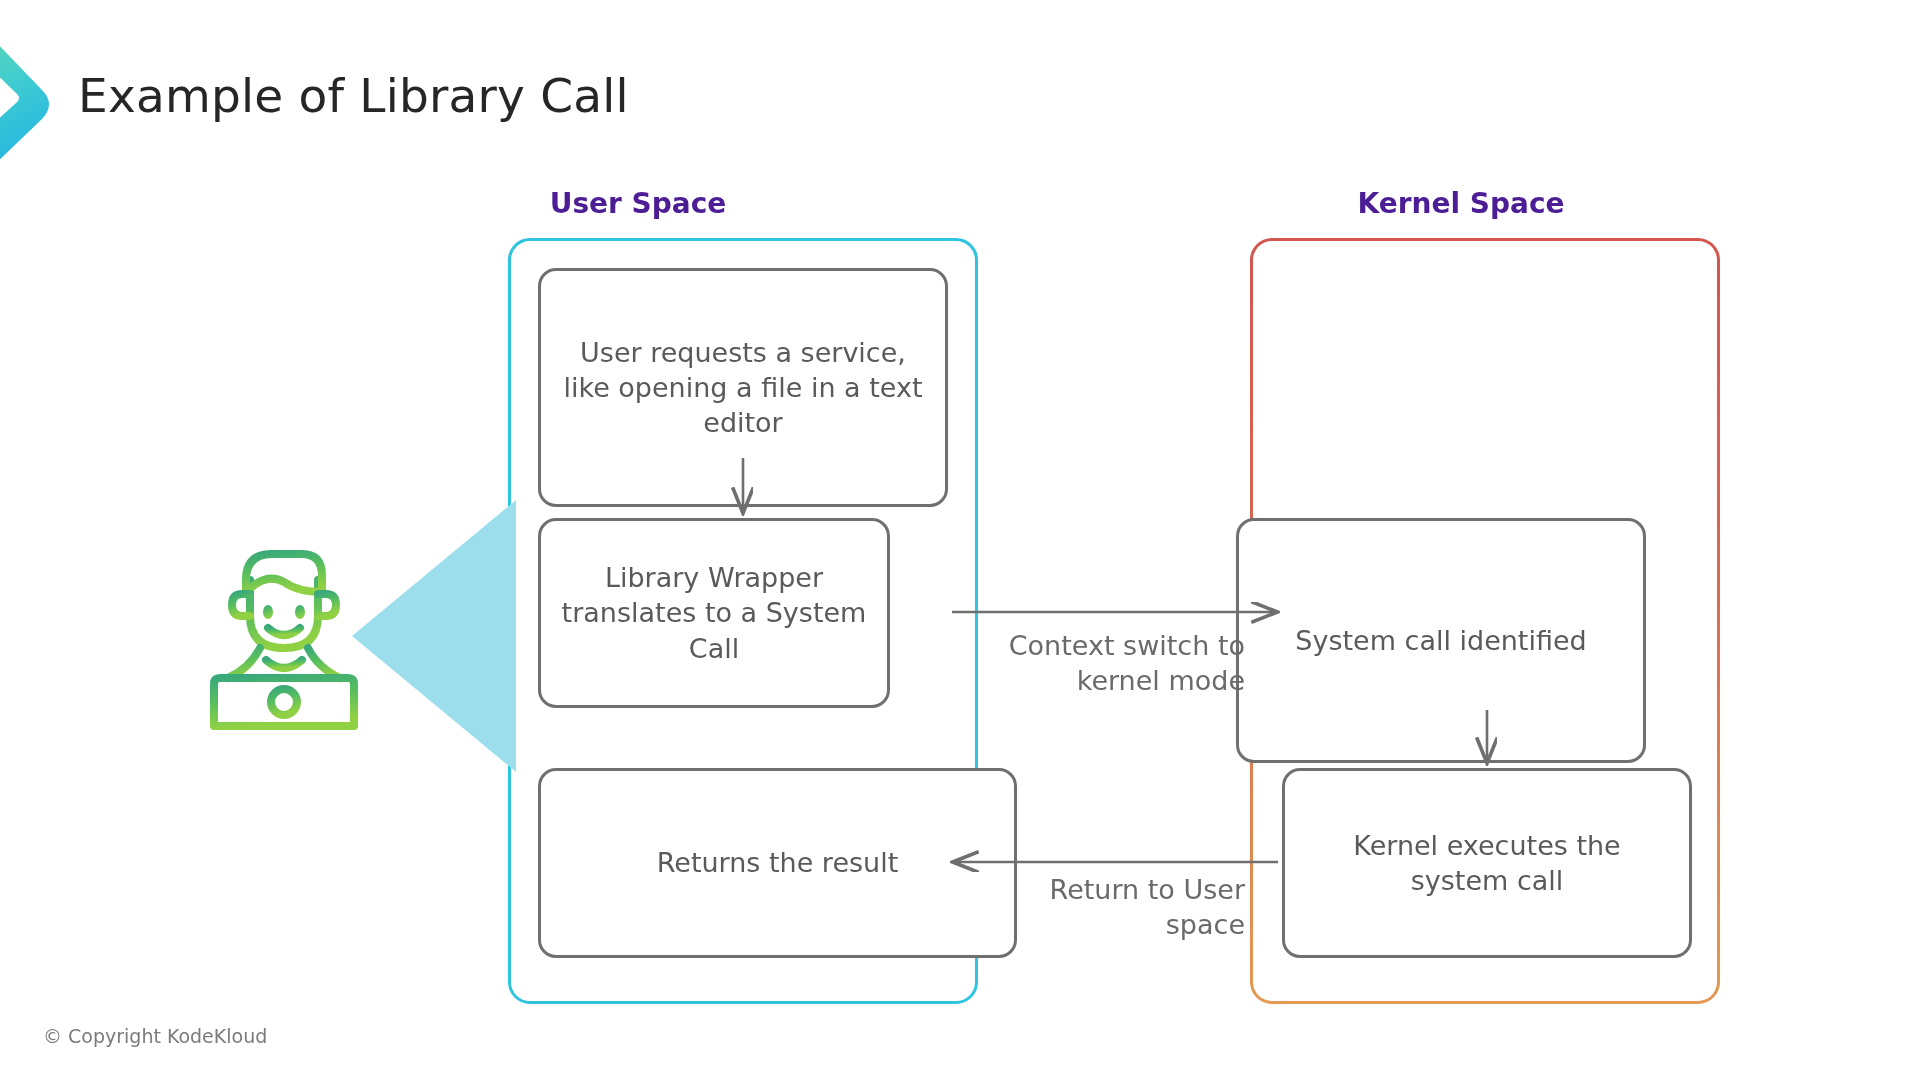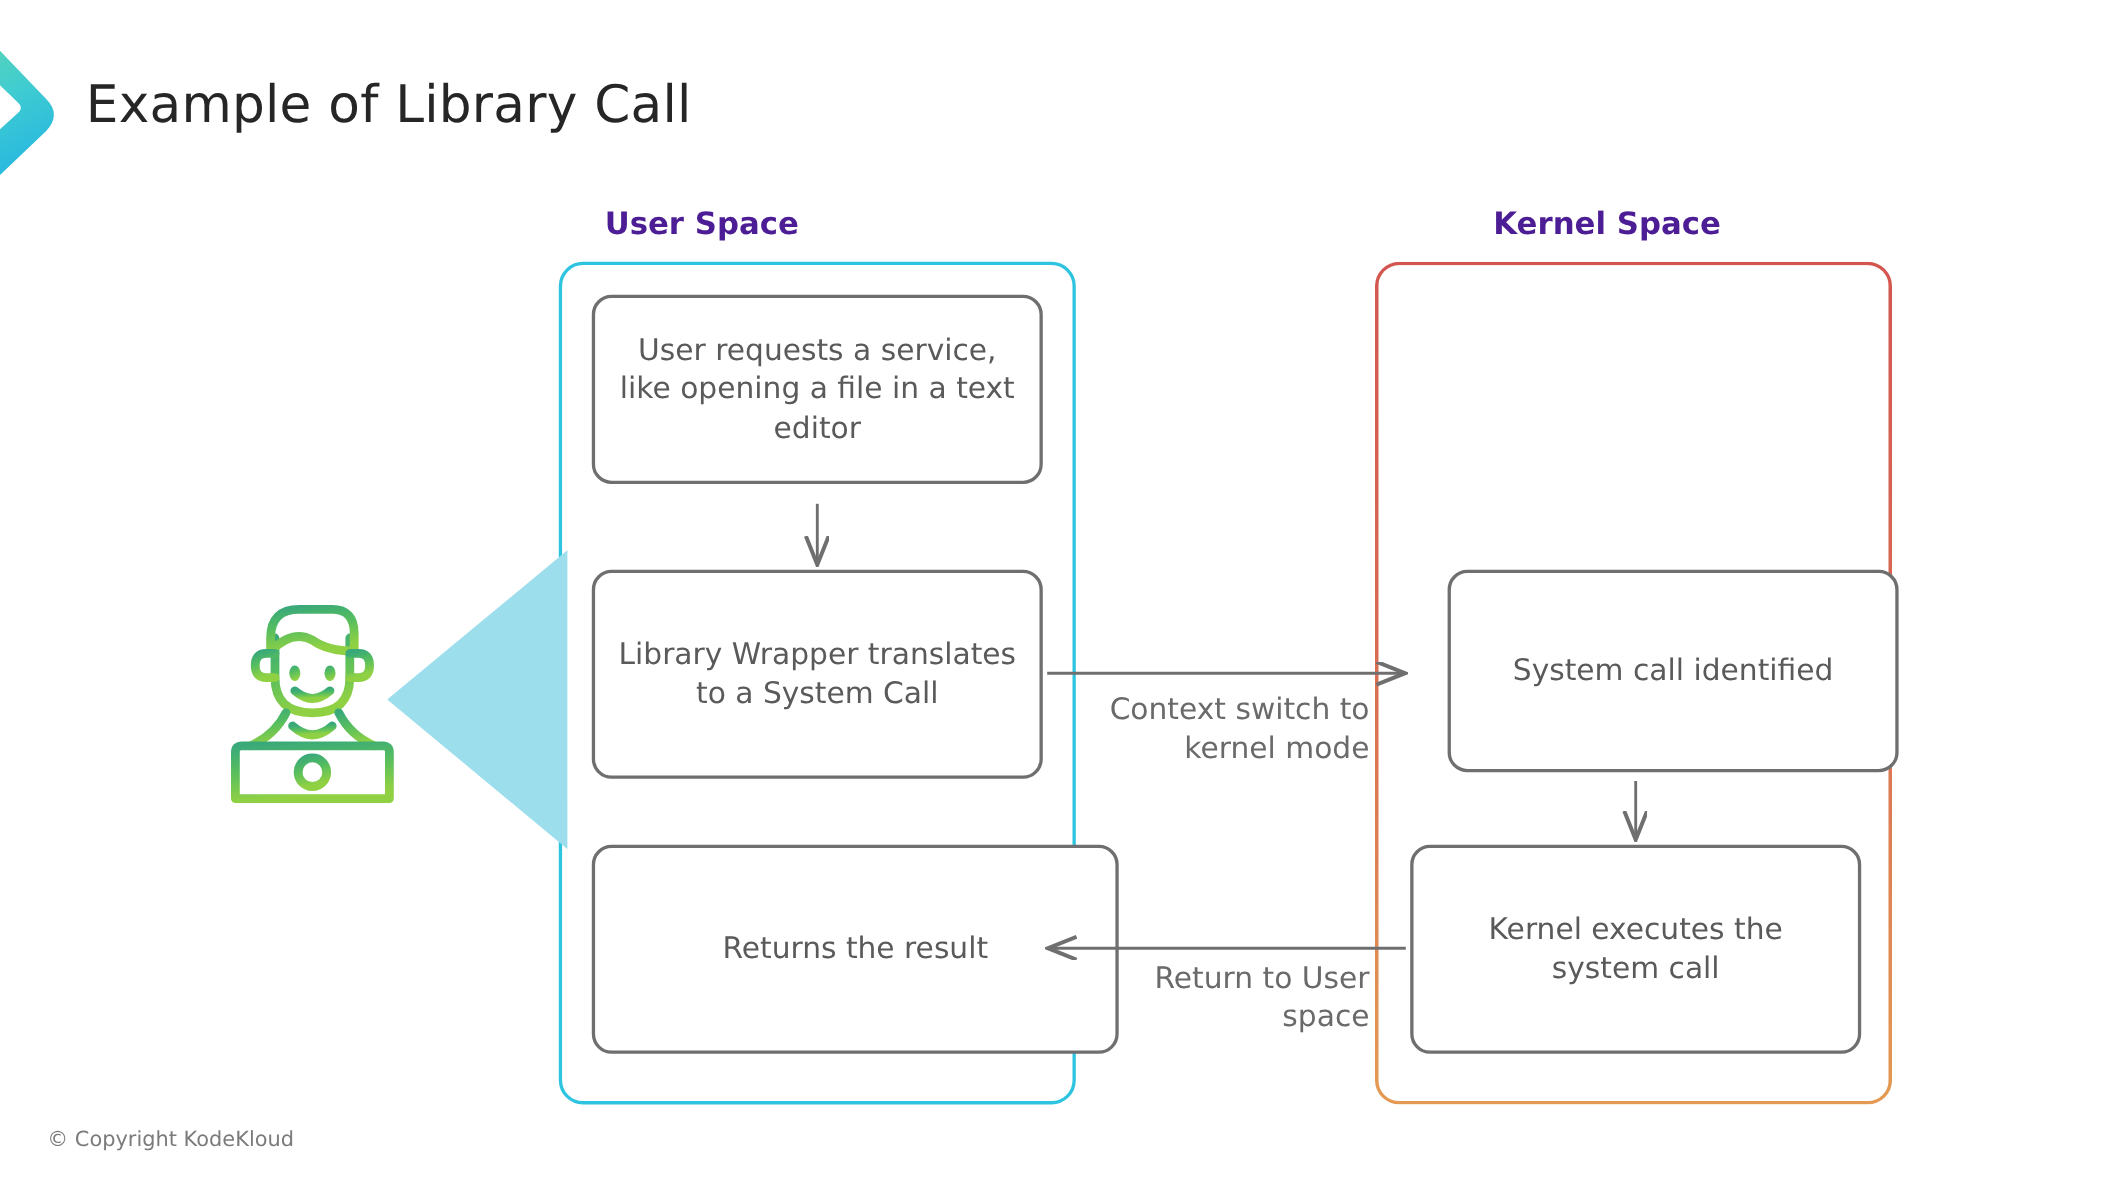--- a/index.html
+++ b/index.html
@@ -51,24 +51,24 @@
   
   #user-laptop-icon { position:absolute; left:198px; top:520px; width:172px; height:222px; }
 
   
   .process-box {
     position:absolute; border:3px solid #6f6f6f; border-radius:18px;
     background:#fff; display:flex; align-items:center; justify-content:center;
     text-align:center; color:#5a5a5a; font-size:27px; line-height:1.30;
     padding:8px 18px;
   }
-  #box-user-request   { left:538px; top:268px; width:410px; height:172px; }
-  #box-library-wrap   { left:538px; top:518px; width:410px; height:190px; }
+  #box-user-request   { left:538px; top:268px; width:410px; height:239px; }
+  #box-library-wrap   { left:538px; top:518px; width:352px; height:190px; }
   #box-returns-result { left:538px; top:768px; width:479px; height:190px; }
-  #box-syscall-ident  { left:1316px; top:518px; width:410px; height:184px; }
+  #box-syscall-ident  { left:1236px; top:518px; width:410px; height:245px; }
   #box-kernel-exec    { left:1282px; top:768px; width:410px; height:190px; }
 
   
   #connectors { position:absolute; left:0; top:0; width:1920px; height:1080px; pointer-events:none; }
 
   
   .arrow-caption {
     position:absolute; font-size:27px; color:#6a6a6a;
     text-align:right; line-height:1.30; white-space:pre-line;
   }

